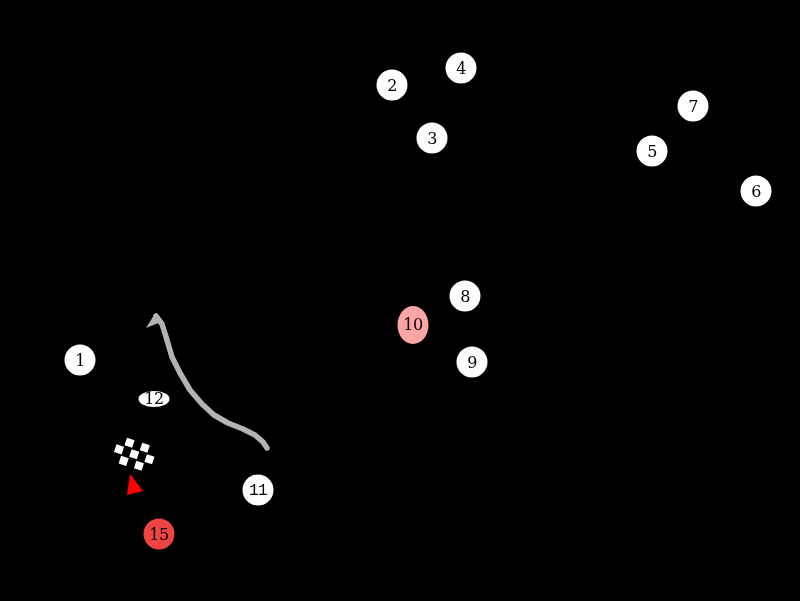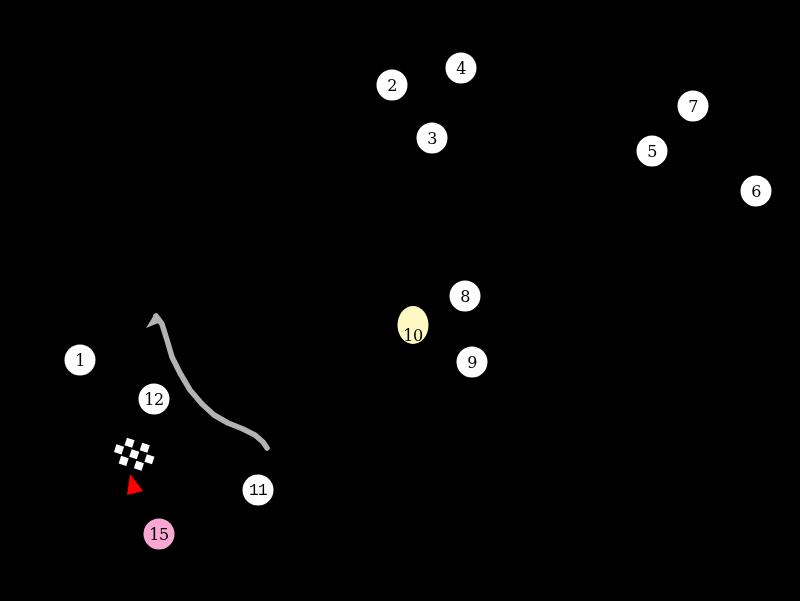--- a/index.html
+++ b/index.html
@@ -84,30 +84,30 @@
     </div>
 
     <div class="marker" style="left: 465px; top: 296px; width: 31px; height: 31px; background: rgb(255, 255, 255);">
       <span class="marker-label" style="color: rgb(0, 0, 0);">8</span>
     </div>
 
     <div class="marker" style="left: 472px; top: 362px; width: 31px; height: 31px; background: rgb(255, 255, 255);">
       <span class="marker-label" style="color: rgb(0, 0, 0);">9</span>
     </div>
 
-    <div class="marker" style="left: 413px; top: 325px; width: 31px; height: 38px; background: #fef9c3; align-items: flex-end;">
+    <div class="marker" style="left: 413px; top: 325px; width: 31px; height: 38px; background: #fca5a5;">
       <span class="marker-label" style="color: rgb(0, 0, 0);">10</span>
     </div>
 
     <div class="marker" style="left: 258px; top: 490px; width: 31px; height: 31px; background: rgb(255, 255, 255);">
       <span class="marker-label" style="color: rgb(0, 0, 0); font-family: Liberation Mono, monospace;">11</span>
     </div>
 
-    <div class="marker" style="left: 154px; top: 399px; width: 31px; height: 31px; background: rgb(255, 255, 255);">
+    <div class="marker" style="left: 154px; top: 399px; width: 31px; height: 16px; background: rgb(255, 255, 255);">
       <span class="marker-label" style="color: rgb(0, 0, 0);">12</span>
     </div>
 
-    <div class="marker" style="left: 159px; top: 534px; width: 31px; height: 31px; background: #f9a8d4;">
+    <div class="marker" style="left: 159px; top: 534px; width: 31px; height: 31px; background: #ef4444;">
       <span class="marker-label" style="color: rgb(0, 0, 0);">15</span>
     </div>
   </div>
 
 </div>
 
 </body></html>

